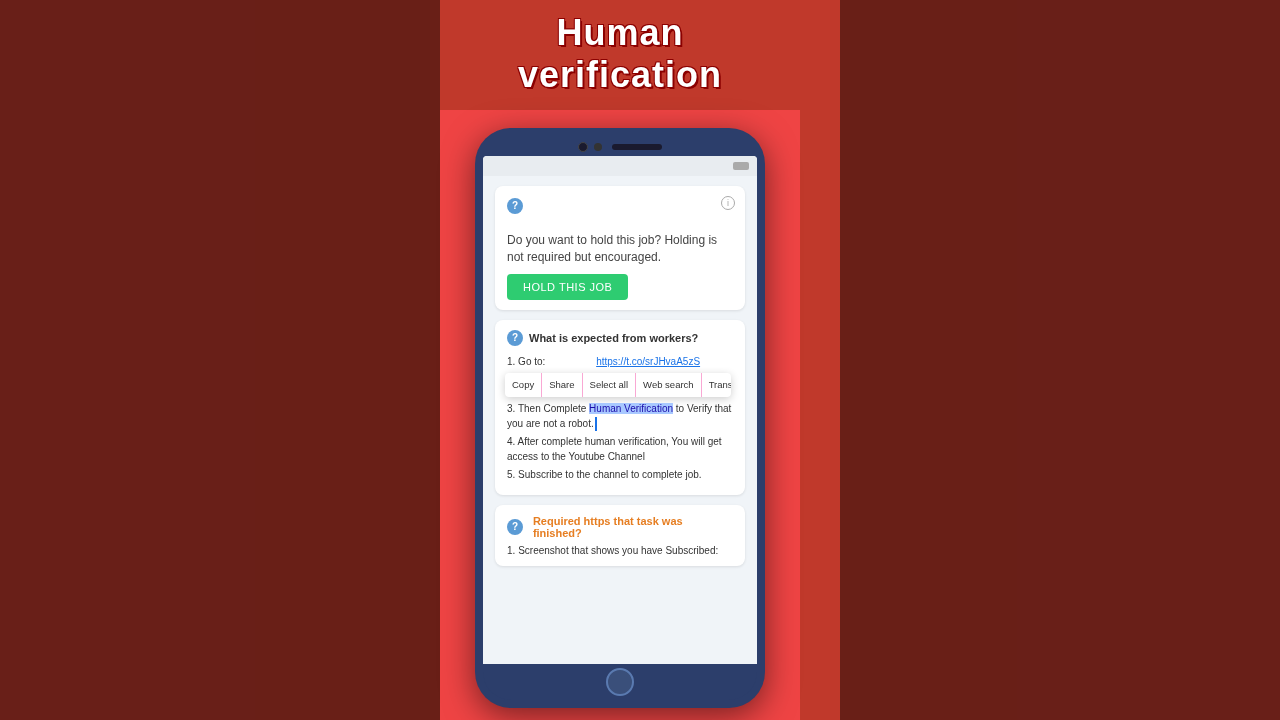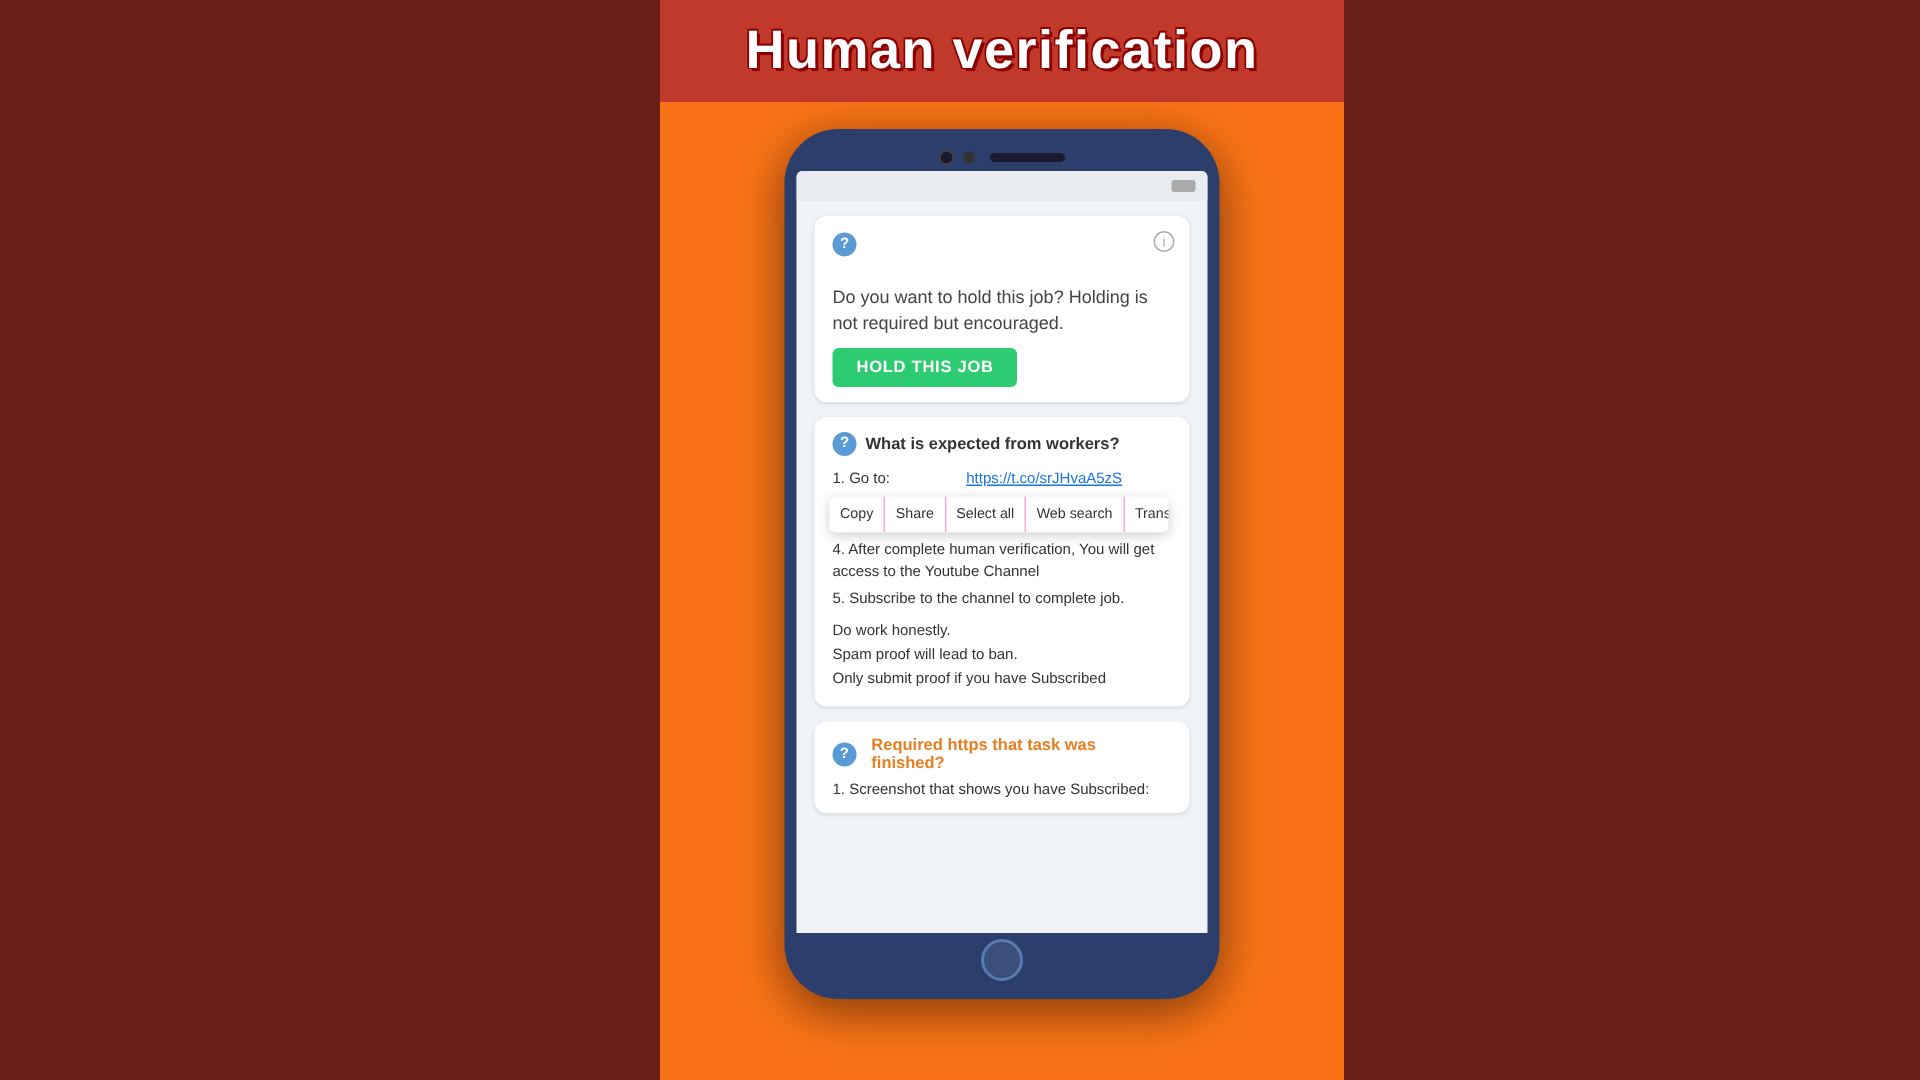--- a/index.html
+++ b/index.html
@@ -32,23 +32,23 @@
       width: 440px;
       height: 720px;
       background: rgba(0,0,0,0.45);
       z-index: 1;
     }
 
     .center-area {
       position: absolute;
       left: 440px;
       top: 0;
-      width: 456px;
+      width: 360px;
       height: 720px;
-      background: #f97316;
+      background: #ef4444;
       z-index: 2;
       display: flex;
       flex-direction: column;
       align-items: center;
     }
 
     .red-banner {
       width: 100%;
       background: #c0392b;
       padding: 12px 10px 14px;
@@ -195,21 +195,21 @@
       line-height: 1.4;
     }
 
     .hold-btn {
       background: #2ecc71;
       color: #fff;
       border: none;
       border-radius: 4px;
       padding: 7px 16px;
       font-size: 11px;
-      font-weight: bold;
+      font-weight: normal;
       letter-spacing: 0.5px;
       margin-top: 8px;
       cursor: pointer;
     }
 
     .workers-block {
       background: #fff;
       border-radius: 8px;
       padding: 10px 12px;
       margin-bottom: 10px;
@@ -368,35 +368,33 @@
             </div>
 
             <div class="context-menu">
               <div class="context-menu-item">Copy</div>
               <div class="context-menu-item">Share</div>
               <div class="context-menu-item">Select all</div>
               <div class="context-menu-item">Web search</div>
               <div class="context-menu-item">Translate</div>
             </div>
 
+            <div class="step-3-text">
+              3. Then Complete <span class="highlight-text">Human Verification</span> to Verify that you are not a robot.<span class="cursor-indicator"></span>
+            </div>
 
             <div style="font-size:10px;margin-bottom:3px;">
               4. After complete human verification, You will get access to the Youtube Channel
             </div>
 
             <div style="font-size:10px;margin-bottom:3px;">
               5. Subscribe to the channel to complete job.
             </div>
           </div>
 
-          <div class="notes">
-            <div>Do work honestly.</div>
-            <div>Spam proof will lead to ban.</div>
-            <div>Only submit proof if you have Subscribed</div>
-          </div>
         </div>
 
         <div class="proof-block">
           <div style="display:flex;align-items:center;gap:4px;">
             <span class="question-icon">?</span>
             <span class="proof-title">Required https that task was finished?</span>
           </div>
           <div class="proof-step">
             1. <span>Screenshot that shows you have Subscribed:</span>
           </div>

